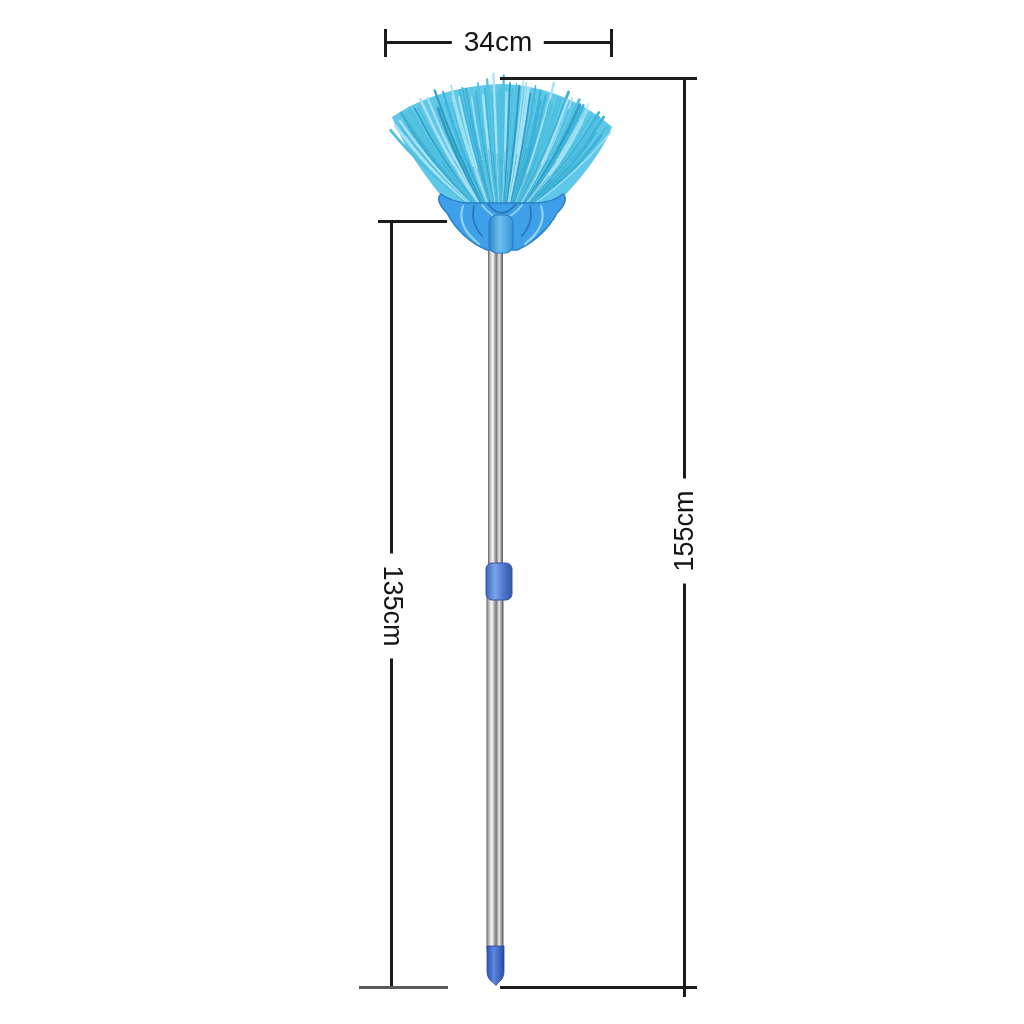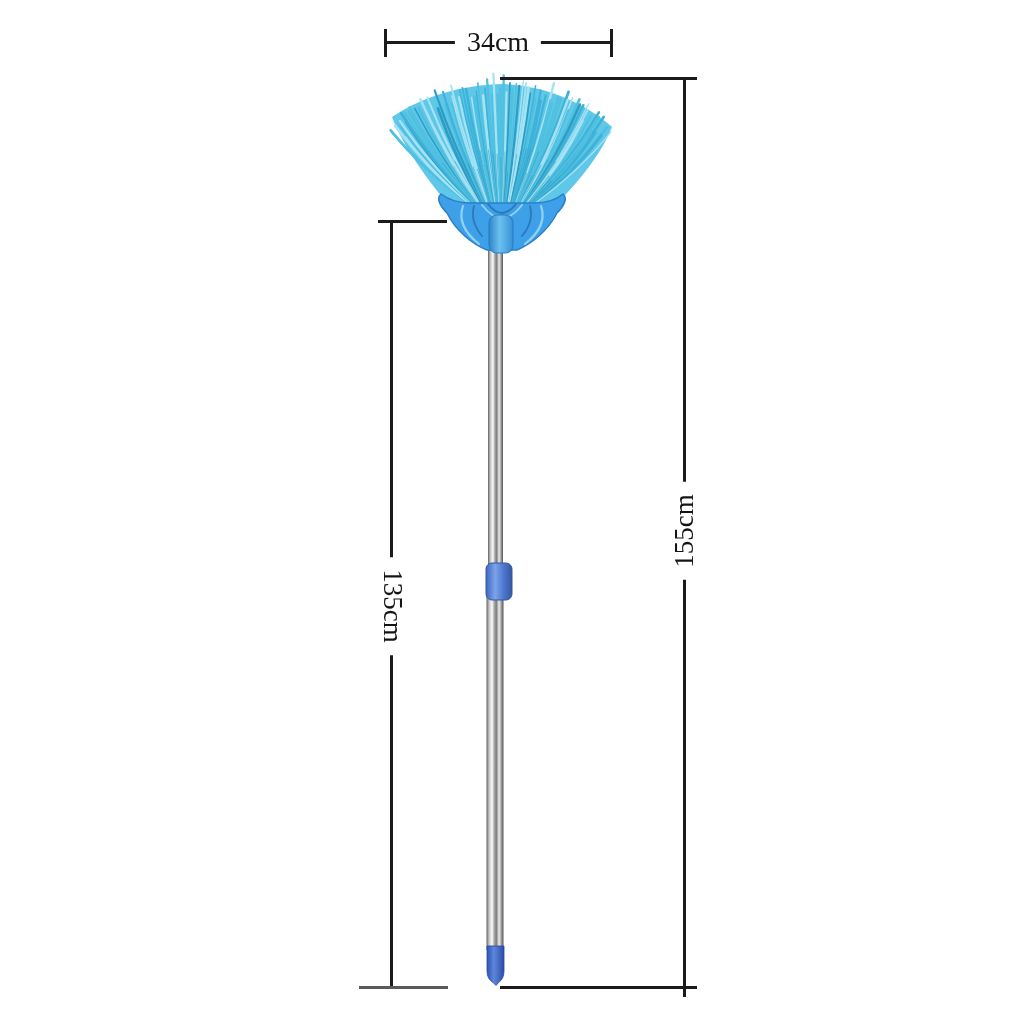--- a/index.html
+++ b/index.html
@@ -1,18 +1,18 @@
 <!DOCTYPE html>
 <html><head>
 <meta charset="utf-8">
 <style>
   html,body{margin:0;padding:0;background:#ffffff;}
   .canvas{
     position:relative;width:1024px;height:1024px;background:#ffffff;
-    font-family:Liberation Serif, serif;overflow:hidden;
+    font-family:Liberation Sans, sans-serif;overflow:hidden;
   }
   .broom-svg{position:absolute;left:0;top:0;}
   .dim-line{position:absolute;background:#1b1b1b;}
   .dim-line.gray{background:#5a5a5a;}
   .dim-label{
     position:absolute;color:#141414;font-size:28px;font-weight:400;
     background:#ffffff;padding:0 12px;white-space:nowrap;line-height:1.1;
   }
   .dim-label.horiz{transform:translate(-50%,-50%);}
   .dim-label.vert-ccw{transform:translate(-50%,-50%) rotate(-90deg);font-size:27px;}

